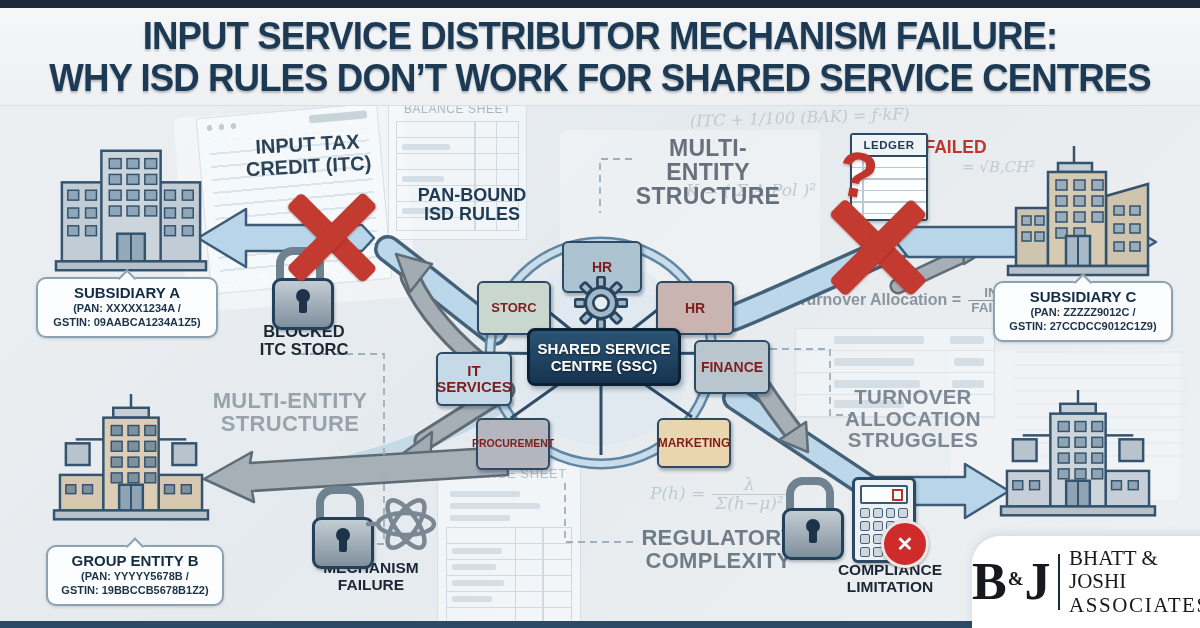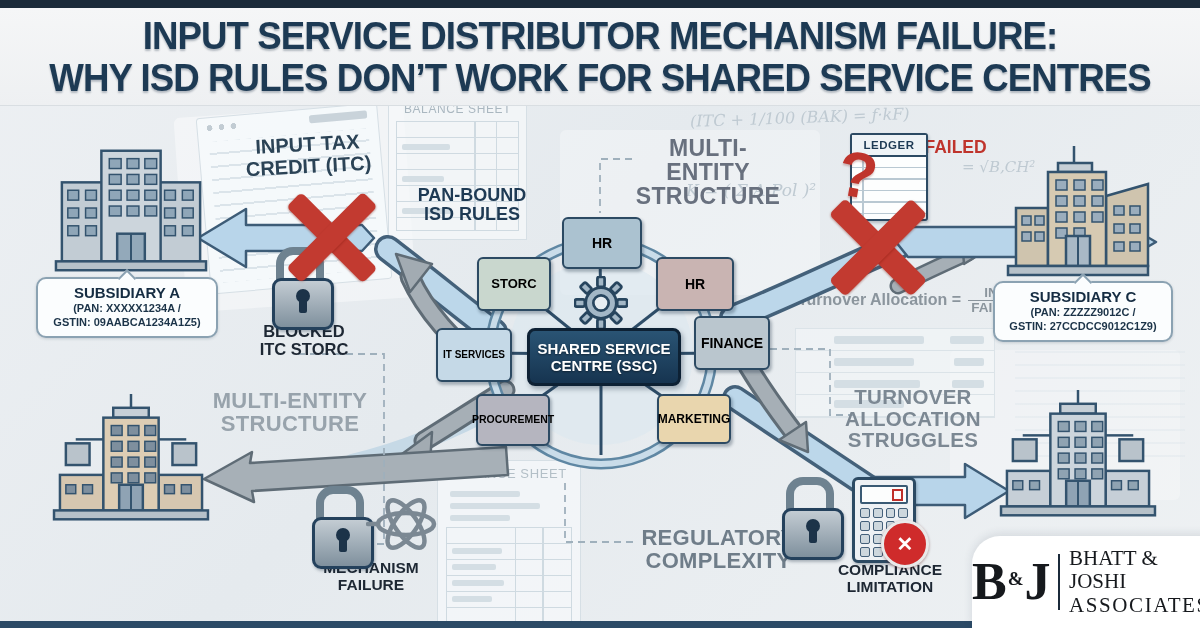--- a/index.html
+++ b/index.html
@@ -28,22 +28,22 @@
     color:#bfcad2;z-index:2;white-space:nowrap;}
   .frac{display:inline-block;text-align:center;vertical-align:middle;margin-left:7px;line-height:1.05;}
   .frac .den{border-top:1.6px solid currentColor;padding:0 3px;display:block;}
   .frac .num{display:block;padding:0 3px;}
   
   .h-navy{font-weight:700;color:#1e3a54;text-align:center;z-index:6;line-height:1.08;}
   .h-gray{font-weight:700;color:#7c8893;text-align:center;z-index:6;line-height:1.05;letter-spacing:.3px;}
   .h-dark{font-weight:700;color:#1d2733;text-align:center;z-index:6;line-height:1.12;}
   
   .spoke-box{position:absolute;border:2.5px solid #2c4a63;border-radius:6px;display:flex;
-    align-items:center;justify-content:center;font-weight:700;color:#000000;z-index:5;
-    text-align:center;box-shadow:1.5px 2.5px 3px rgba(20,40,60,.3);line-height:1.05;}
+    align-items:center;justify-content:center;font-weight:700;color:#7f1d1d;z-index:5;
+    text-align:center;box-shadow:1.5px 2.5px 3px rgba(20,40,60,.3);line-height:1.05;margin-top:24px;}
   .hub-center{position:absolute;left:527px;top:328px;width:148px;height:52px;z-index:6;
     background:linear-gradient(180deg,#2a5474,#163450);border:3px solid #0d2134;border-radius:8px;
     color:#fff;font-weight:700;font-size:15px;display:flex;align-items:center;justify-content:center;
     text-align:center;line-height:1.15;text-shadow:0 1px 2px rgba(0,0,0,.45);
     box-shadow:2px 3px 5px rgba(20,40,60,.35);}
   
   .elabel{position:absolute;background:#fbfdfe;border:2px solid #8ba2b2;border-radius:10px;
     text-align:center;padding:5px 5px 6px;z-index:6;box-shadow:0 1px 3px rgba(30,50,70,.18);}
   .elabel::before{content:"";position:absolute;top:-7px;left:50%;width:11px;height:11px;
     background:#fbfdfe;border-left:2px solid #8ba2b2;border-top:2px solid #8ba2b2;
@@ -150,20 +150,23 @@
     <span class="wbar" style="right:10px;top:29px;width:30px;height:8px;"></span>
     <span class="wbar" style="left:38px;top:51px;width:86px;height:8px;"></span>
     <span class="wbar" style="right:10px;top:51px;width:32px;height:8px;"></span>
     <span class="wbar" style="left:38px;top:71px;width:70px;height:8px;"></span>
   </div>
   <div class="abs ruled" style="left:1015px;top:340px;width:170px;height:128px;opacity:.38;z-index:1;"></div>
 
   <div class="abs formula" style="left:690px;top:108px;font-size:16px;transform:rotate(-2deg);">(ITC + 1/100 (BAK) = ƒ·kF)</div>
   <div class="abs formula" style="left:686px;top:180px;font-size:17px;">K = ( Σ A·Pol )²</div>
   <div class="abs formula" style="left:962px;top:158px;font-size:15px;">= √B,CH²</div>
+  <div class="abs formula" style="left:650px;top:476px;font-size:17px;">
+    <span>P(h) =</span><span class="frac"><span class="num">λ</span><span class="den">Σ(h−μ)²</span></span>
+  </div>
   <div class="abs" style="left:798px;top:286px;z-index:2;color:#8b959d;font-weight:700;font-size:16px;white-space:nowrap;">
     <span>Turnover Allocation =</span><span class="frac" style="font-size:13.5px;"><span class="num">INT</span><span class="den">FAILED</span></span>
   </div>
 
   <svg class="abs" style="left:0;top:0;z-index:3;" width="1200" height="628" viewBox="0 0 1200 628">
 
     <g fill="none" stroke-linecap="round">
       <path d="M 388,249 C 436,286 462,308 494,332" stroke="#44617a" stroke-width="28"></path>
       <path d="M 388,249 C 436,286 462,308 494,332" stroke="#bcd7ea" stroke-width="21"></path>
       <path d="M 900,245 C 840,270 790,295 733,318" stroke="#44617a" stroke-width="28"></path>
@@ -361,30 +364,35 @@
       <line x1="80" y1="94" x2="80" y2="120" stroke-width="2"></line>
       <rect x="2" y="120" width="156" height="9" fill="#b6c1c9"></rect>
     </g>
   </svg>
 
   <div class="elabel" style="left:36px;top:277px;width:168px;">
     <div class="nm">SUBSIDIARY A</div>
     <div class="ln">(PAN: XXXXX1234A /</div>
     <div class="ln">GSTIN: 09AABCA1234A1Z5)</div>
   </div>
+  <div class="elabel" style="left:46px;top:545px;width:164px;">
+    <div class="nm">GROUP ENTITY B</div>
+    <div class="ln">(PAN: YYYYY5678B /</div>
+    <div class="ln">GSTIN: 19BBCCB5678B1Z2)</div>
+  </div>
   <div class="elabel" style="left:993px;top:281px;width:166px;">
     <div class="nm">SUBSIDIARY C</div>
     <div class="ln">(PAN: ZZZZZ9012C /</div>
     <div class="ln">GSTIN: 27CCDCC9012C1Z9)</div>
   </div>
 
   <div class="spoke-box" style="left:562px;top:217px;width:76px;height:48px;background:#abc2d0;font-size:14px;">HR</div>
   <div class="spoke-box" style="left:477px;top:257px;width:70px;height:50px;background:#c9d7ce;font-size:13px;">STORC</div>
   <div class="spoke-box" style="left:656px;top:257px;width:74px;height:50px;background:#c9b4b2;font-size:14px;">HR</div>
-  <div class="spoke-box" style="left:436px;top:328px;width:72px;height:50px;background:#c5d9e7;font-size:10px;">IT SERVICES</div>
+  <div class="spoke-box" style="left:436px;top:328px;width:72px;height:50px;background:#c5d9e7;font-size:15px;">IT SERVICES</div>
   <div class="spoke-box" style="left:694px;top:316px;width:72px;height:50px;background:#bac6ce;font-size:14px;">FINANCE</div>
   <div class="spoke-box" style="left:476px;top:394px;width:70px;height:48px;background:#b5b5bf;font-size:10.5px;">PROCUREMENT</div>
   <div class="spoke-box" style="left:657px;top:394px;width:70px;height:46px;background:#e9d6ae;font-size:12px;">MARKETING</div>
 
   <svg class="abs" style="left:574px;top:276px;z-index:5;" width="54" height="54" viewBox="0 0 60 60">
     <g fill="#a3b7c6" stroke="#27455e" stroke-width="3">
       <rect x="26" y="1" width="8" height="11" rx="2"></rect>
       <rect x="26" y="1" width="8" height="11" rx="2" transform="rotate(45 30 30)"></rect>
       <rect x="26" y="1" width="8" height="11" rx="2" transform="rotate(90 30 30)"></rect>
       <rect x="26" y="1" width="8" height="11" rx="2" transform="rotate(135 30 30)"></rect>

